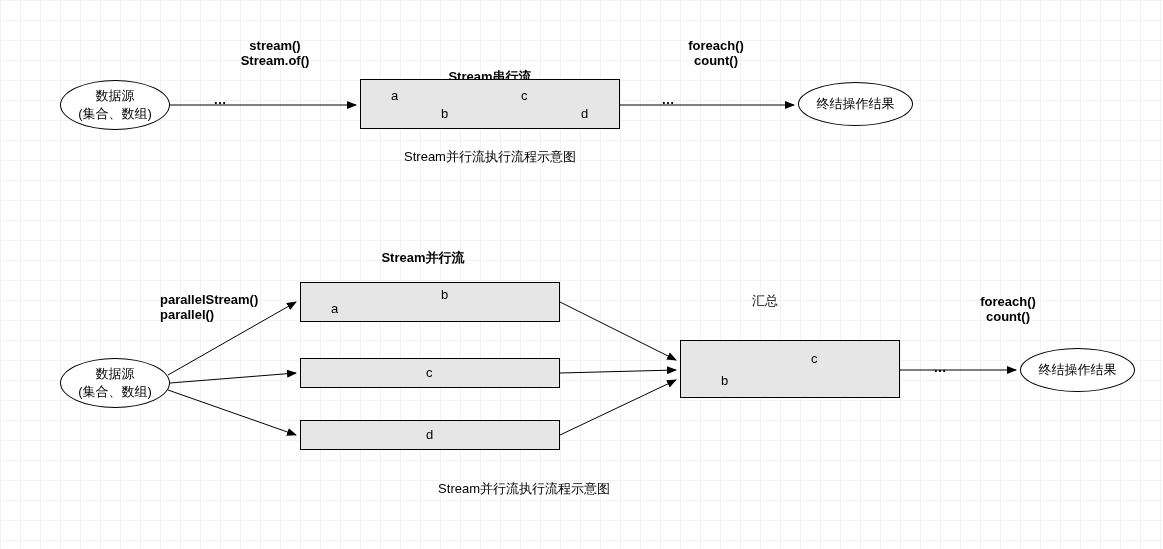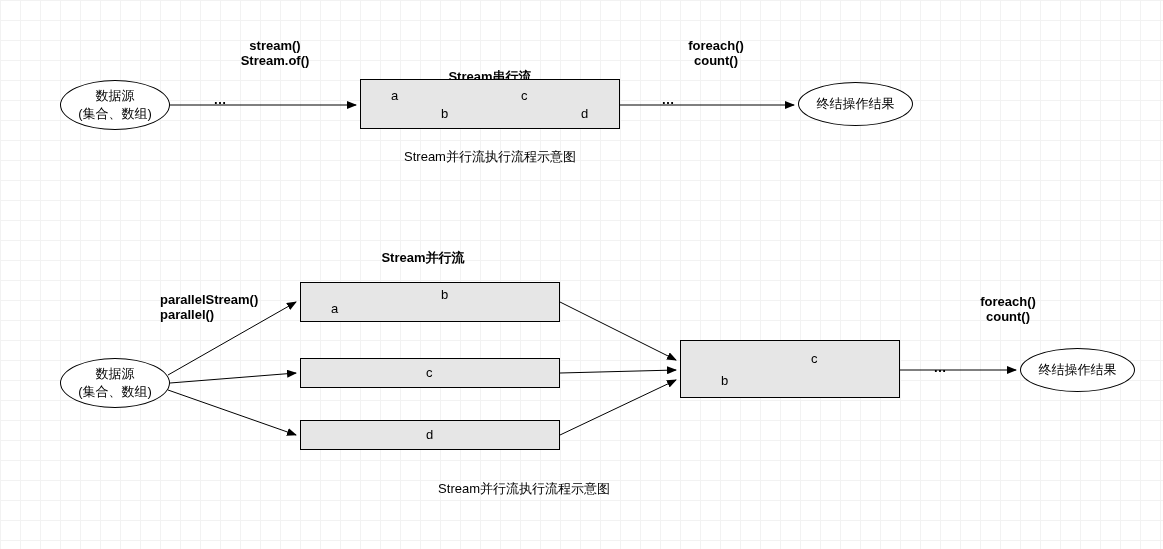--- a/index.html
+++ b/index.html
@@ -106,20 +106,21 @@
   <span class="tok" style="left:140px; top:4px;">b</span>
 </div>
 <div class="rect" style="left:300px; top:358px; width:260px; height:30px;">
   <span class="tok" style="left:125px; top:6px;">c</span>
 </div>
 <div class="rect" style="left:300px; top:420px; width:260px; height:30px;">
   <span class="tok" style="left:125px; top:6px;">d</span>
 </div>
 
 <div class="lbl" style="left:680px; top:292px; width:170px;">
+  <div>汇总</div>
 </div>
 
 <div class="rect" style="left:680px; top:340px; width:220px; height:58px;">
   <span class="tok" style="left:40px; top:32px;">b</span>
   <span class="tok" style="left:130px; top:10px;">c</span>
 </div>
 
 <div class="lbl bold" style="left:958px; top:294px; width:100px;">
   <div>foreach()</div>
   <div>count()</div>

